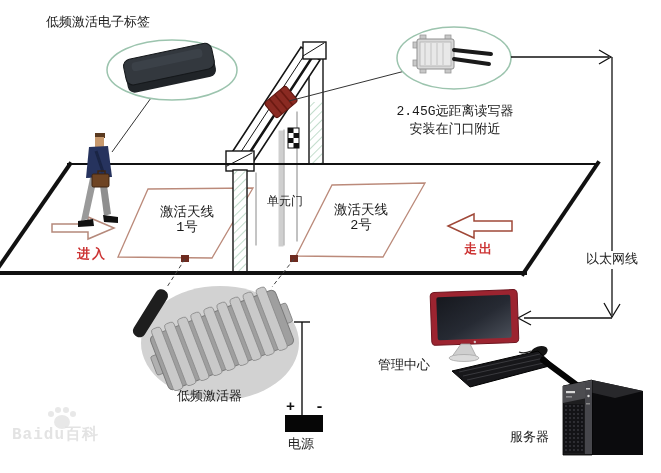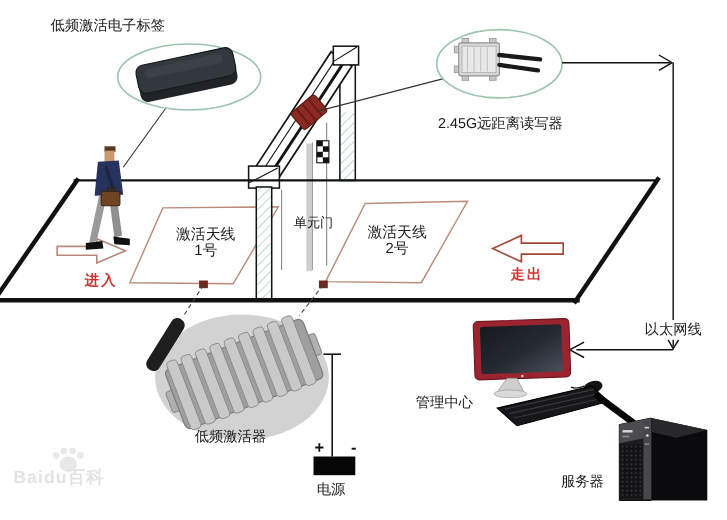--- a/index.html
+++ b/index.html
@@ -1,23 +1,23 @@
 <!DOCTYPE html>
 <html><head>
 <meta charset="utf-8">
 <style>
   html,body{margin:0;padding:0;background:#fff;}
   .stage{position:relative;width:661px;height:473px;background:#ffffff;overflow:hidden;
-         font-family:Liberation Sans, sans-serif;}
+         font-family:Liberation Mono, monospace;}
   .art{position:absolute;left:0;top:0;}
   .lbl{position:absolute;color:#1a1a1a;font-size:13px;line-height:18px;white-space:nowrap;}
   .ctr{text-align:center;}
   .flow{color:#cc3333;font-weight:bold;font-size:13px;letter-spacing:2px;}
   .small{font-size:12px;}
-  .bg{background:#ffffff;padding:0 2px;margin-top:40px;}
+  .bg{background:#ffffff;padding:0 2px;}
   .wm{position:absolute;left:12px;top:424px;color:#e2e2e2;font-size:16px;font-weight:bold;
       letter-spacing:1px;opacity:.95;}
   .pm{position:absolute;left:286px;top:399px;width:38px;display:flex;
       justify-content:space-between;font-size:15px;font-weight:bold;color:#111;}
 </style>
 </head>
 <body>
 
 <div class="stage">
 
@@ -215,20 +215,21 @@
     <circle cx="73" cy="414" r="3"></circle>
   </g>
 </svg>
 
 <div class="lbl" style="left:46px;top:14px;">
   <div>低频激活电子标签</div>
 </div>
 
 <div class="lbl ctr" style="left:385px;top:103px;width:140px;">
   <div>2.45G远距离读写器</div>
+  <div>安装在门口附近</div>
 </div>
 
 <div class="lbl small" style="left:267px;top:193px;">单元门</div>
 
 <div class="lbl ctr" style="left:150px;top:205px;width:74px;line-height:15px;font-size:13.5px;">
   <div>激活天线</div>
   <div>1号</div>
 </div>
 
 <div class="lbl ctr" style="left:324px;top:203px;width:74px;line-height:15px;font-size:13.5px;">

